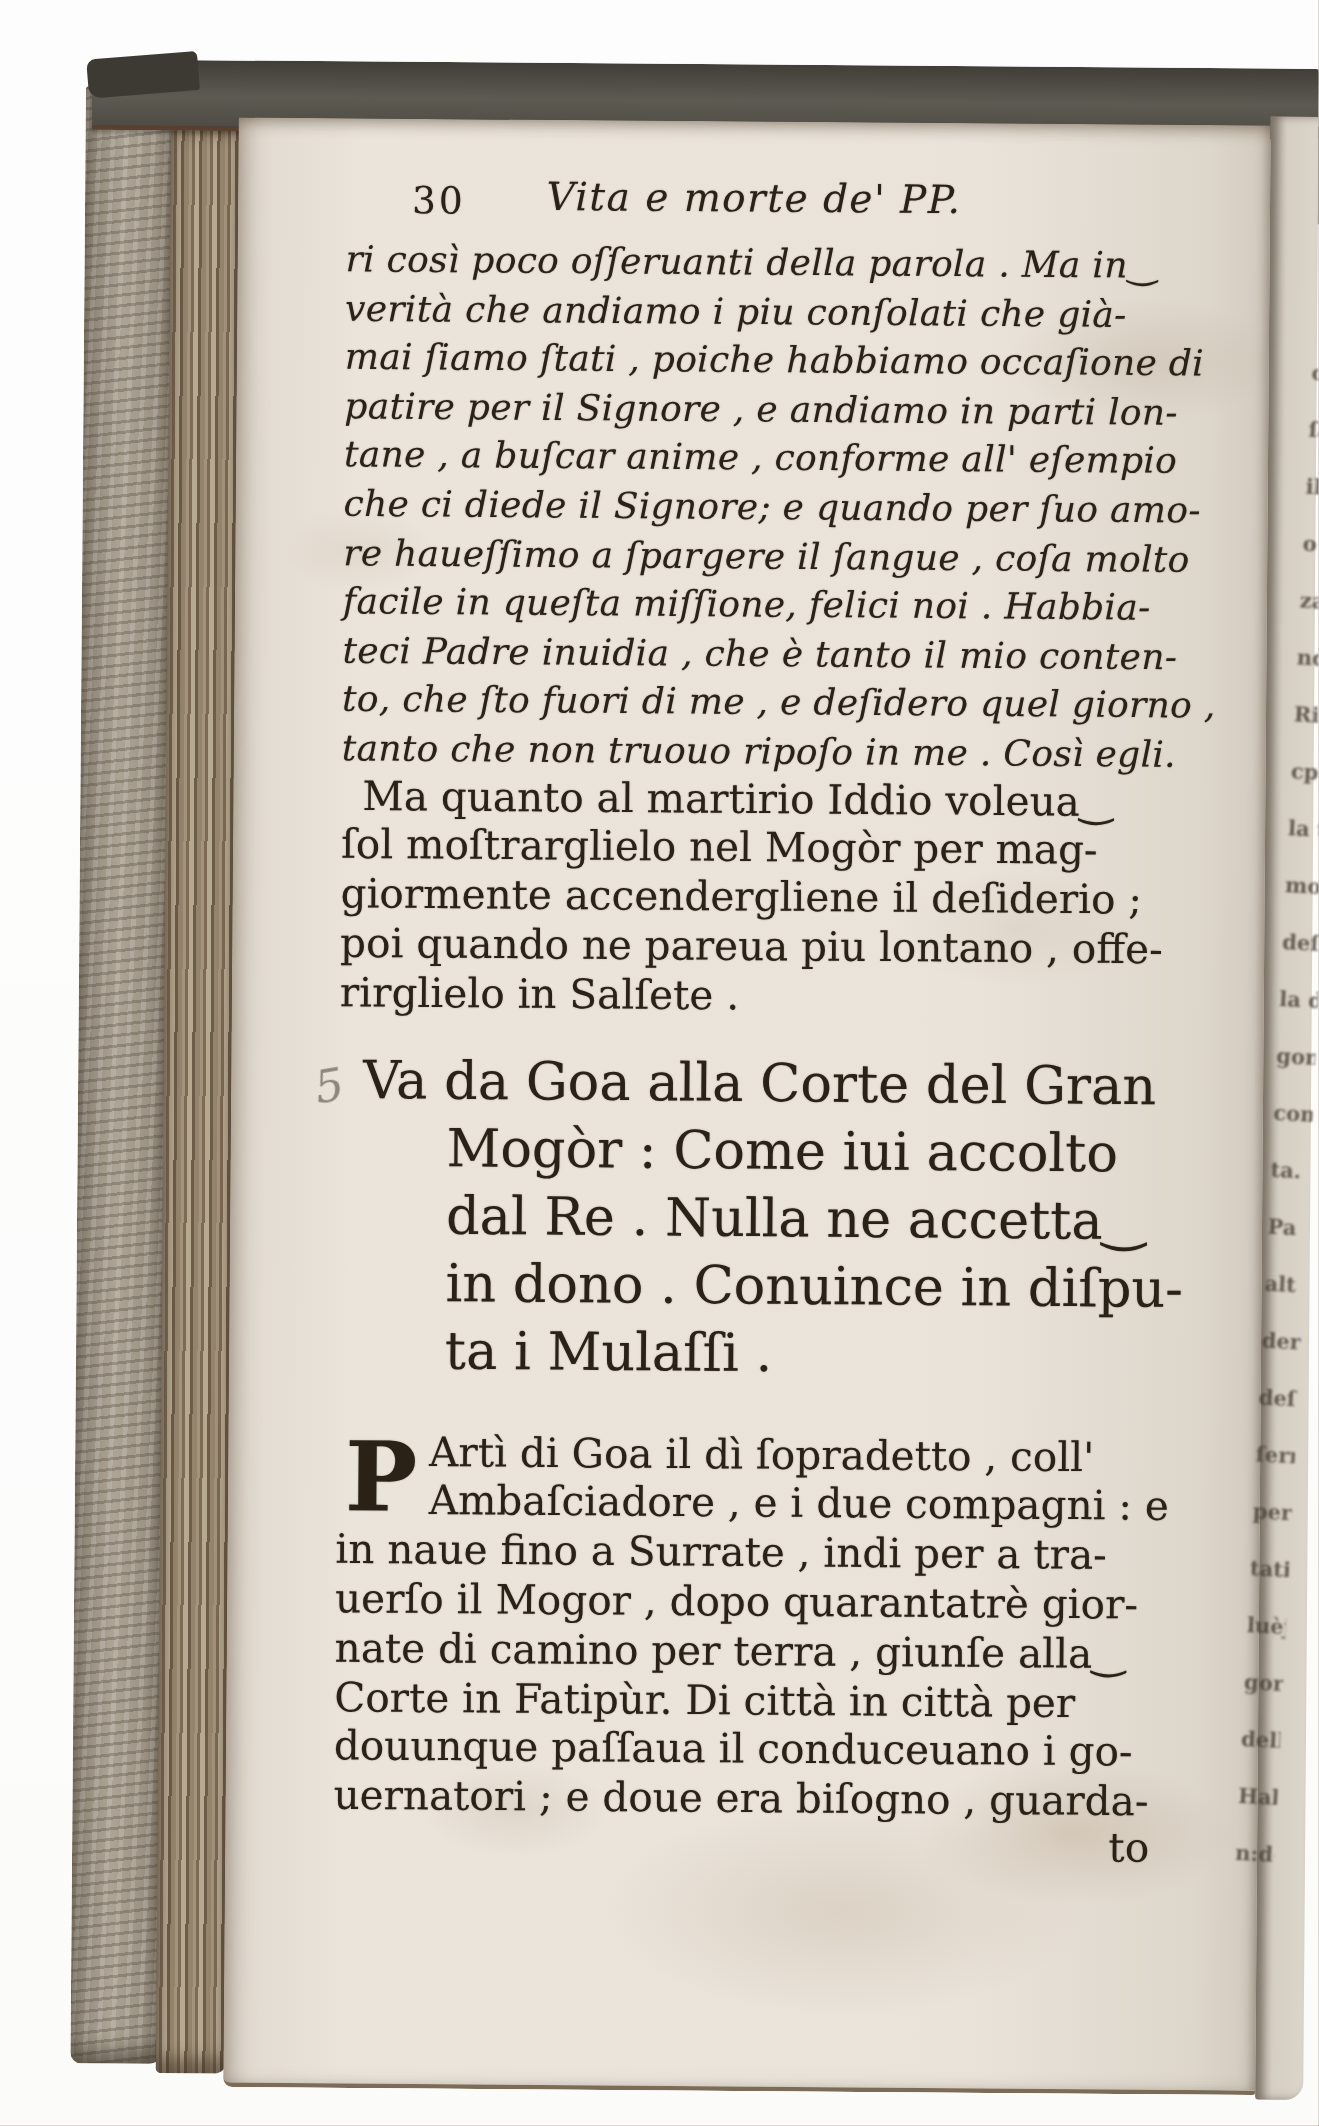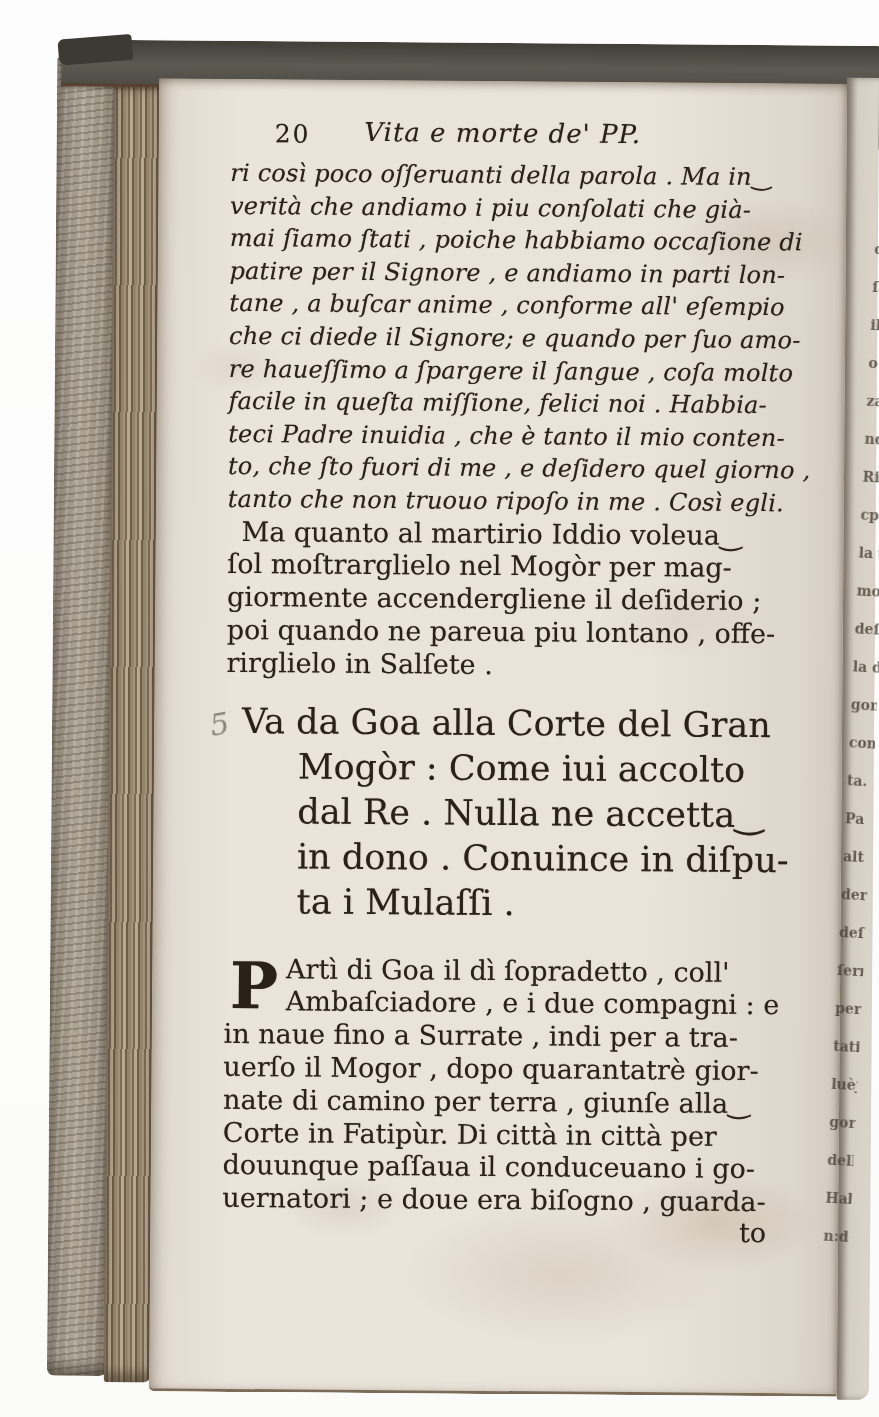--- a/index.html
+++ b/index.html
@@ -109,21 +109,21 @@
 
   <div class="spine"></div>
   <div class="leaf-edges"></div>
 
   <div class="top-edge">
     <div class="headcap"></div>
     <div class="top-right-notch"></div>
   </div>
 
   <div class="page">
-    <div class="page-number ink">20</div>
+    <div class="page-number ink">30</div>
     <div class="running-title ink">Vita e morte de' PP.</div>
     <div class="margin-annotation">5</div>
 
     <div class="text-col ink">
 
       <div class="p-italic">
         <div class="line">ri così poco oſſeruanti della parola . Ma in‿</div>
         <div class="line">verità che andiamo i piu conſolati che già-</div>
         <div class="line">mai ſiamo ſtati , poiche habbiamo occaſione di</div>
         <div class="line">patire per il Signore , e andiamo in parti lon-</div>

